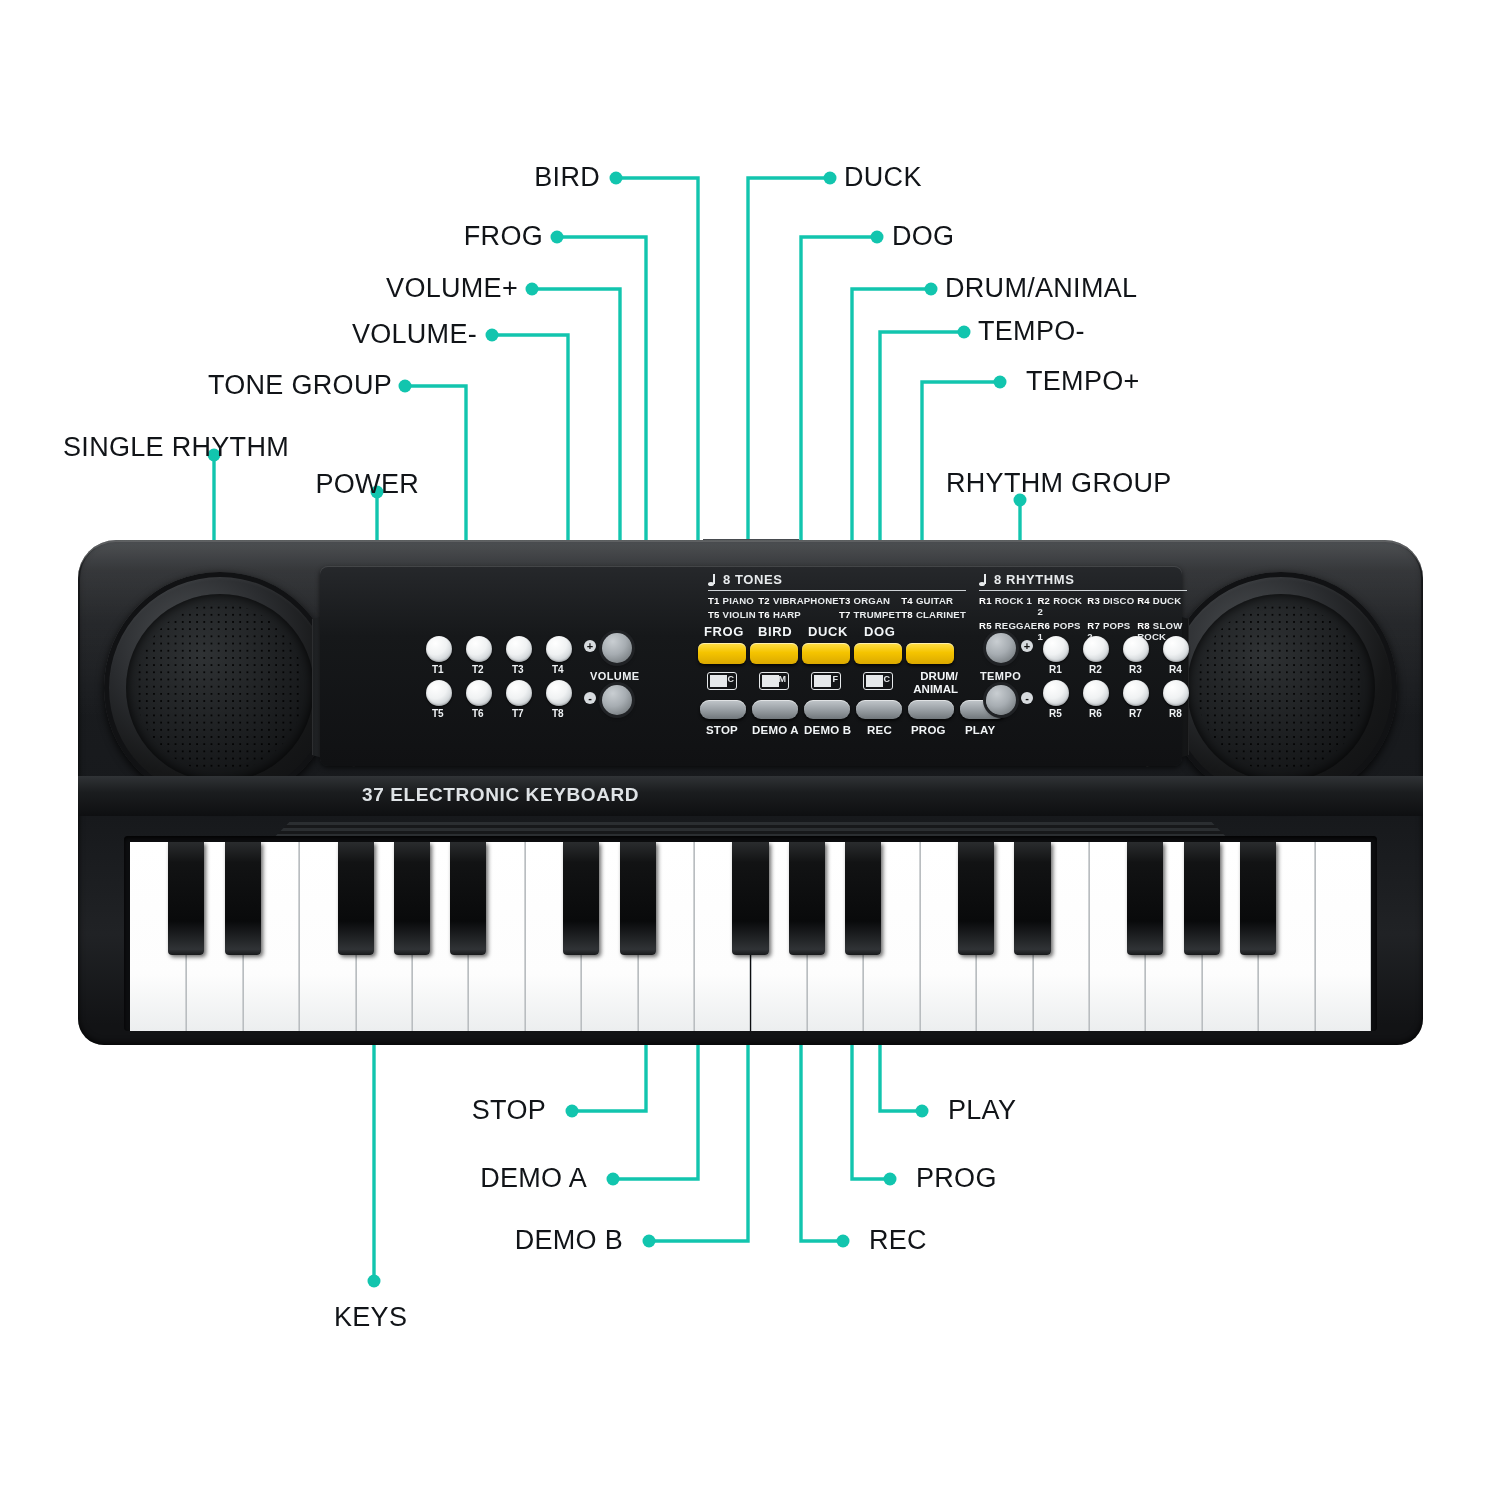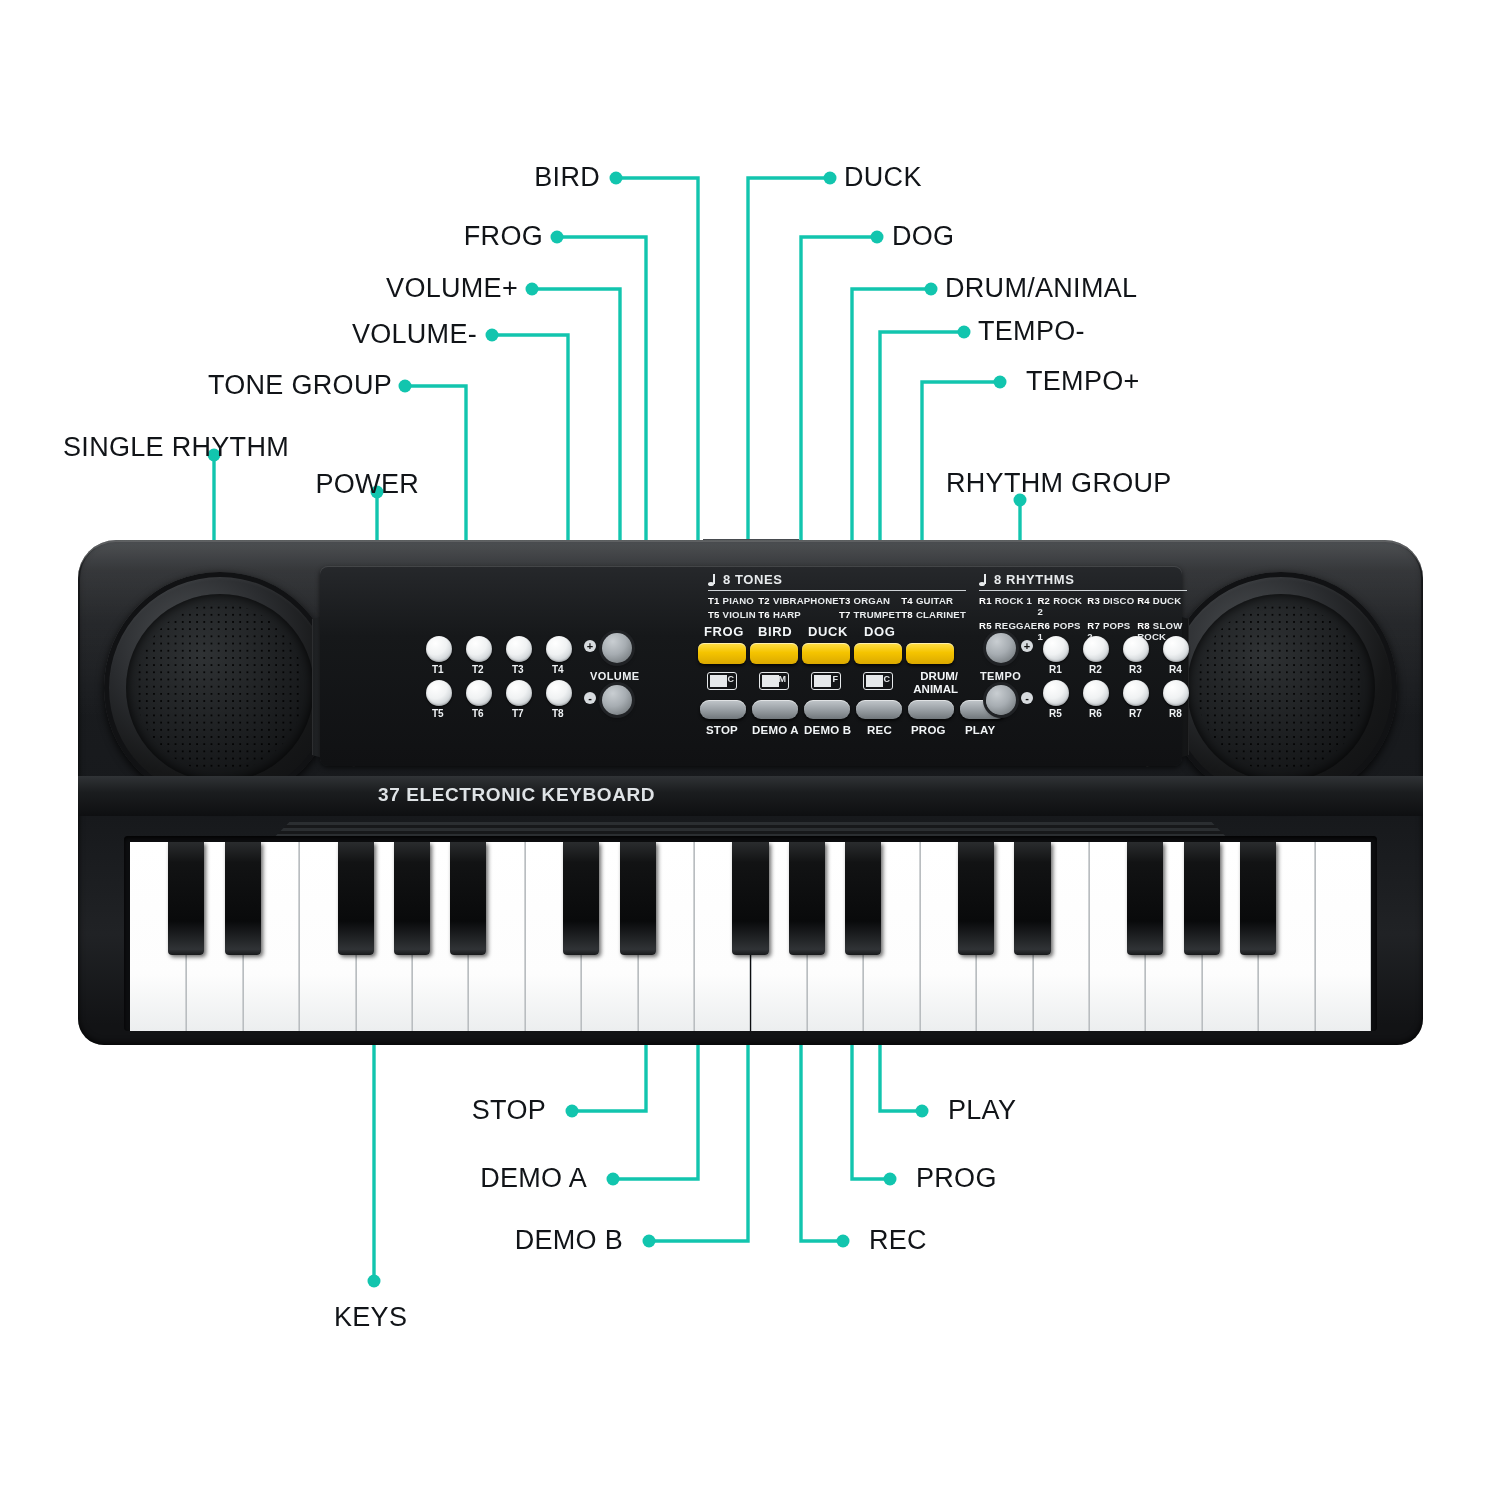--- a/index.html
+++ b/index.html
@@ -181,21 +181,21 @@
     background:linear-gradient(180deg,#c2c7cb 0%,#9aa0a5 50%,#71777b 100%);
     box-shadow: 0 2px 3px rgba(0,0,0,.75), inset 0 1px 0 rgba(255,255,255,.5);
   }
   .gtxt{ position:absolute; font-size:11.5px; font-weight:bold; color:#f2f5f7; letter-spacing:.2px; }
 
   
   .strip{
     position:absolute; left:0; right:0; top:236px; height:40px;
     background:linear-gradient(180deg,#303336 0%,#1b1d1f 40%,#0e0f11 100%);
   }
-  .mdl-txt{ position:absolute; left:300px; top:244px; font-size:19px; font-weight:bold; color:#dfe3e6; letter-spacing:.6px;text-align:right;}
+  .mdl-txt{ position:absolute; left:284px; top:244px; font-size:19px; font-weight:bold; color:#dfe3e6; letter-spacing:.6px;text-align:right;}
   .slogan{ position:absolute; left:620px; top:236px; font-size:31px; font-weight:bold; color:#f4f7f9; letter-spacing:.5px;}
 
   
   .lip{
     position:absolute; left:182px; right:182px; top:282px; height:30px;
     background:repeating-linear-gradient(180deg,#2b2e31 0 3px,#17181a 3px 6px);
     border-radius:5px 5px 0 0;
     clip-path: polygon(3% 0,97% 0,100% 100%,0 100%);
   }
 

